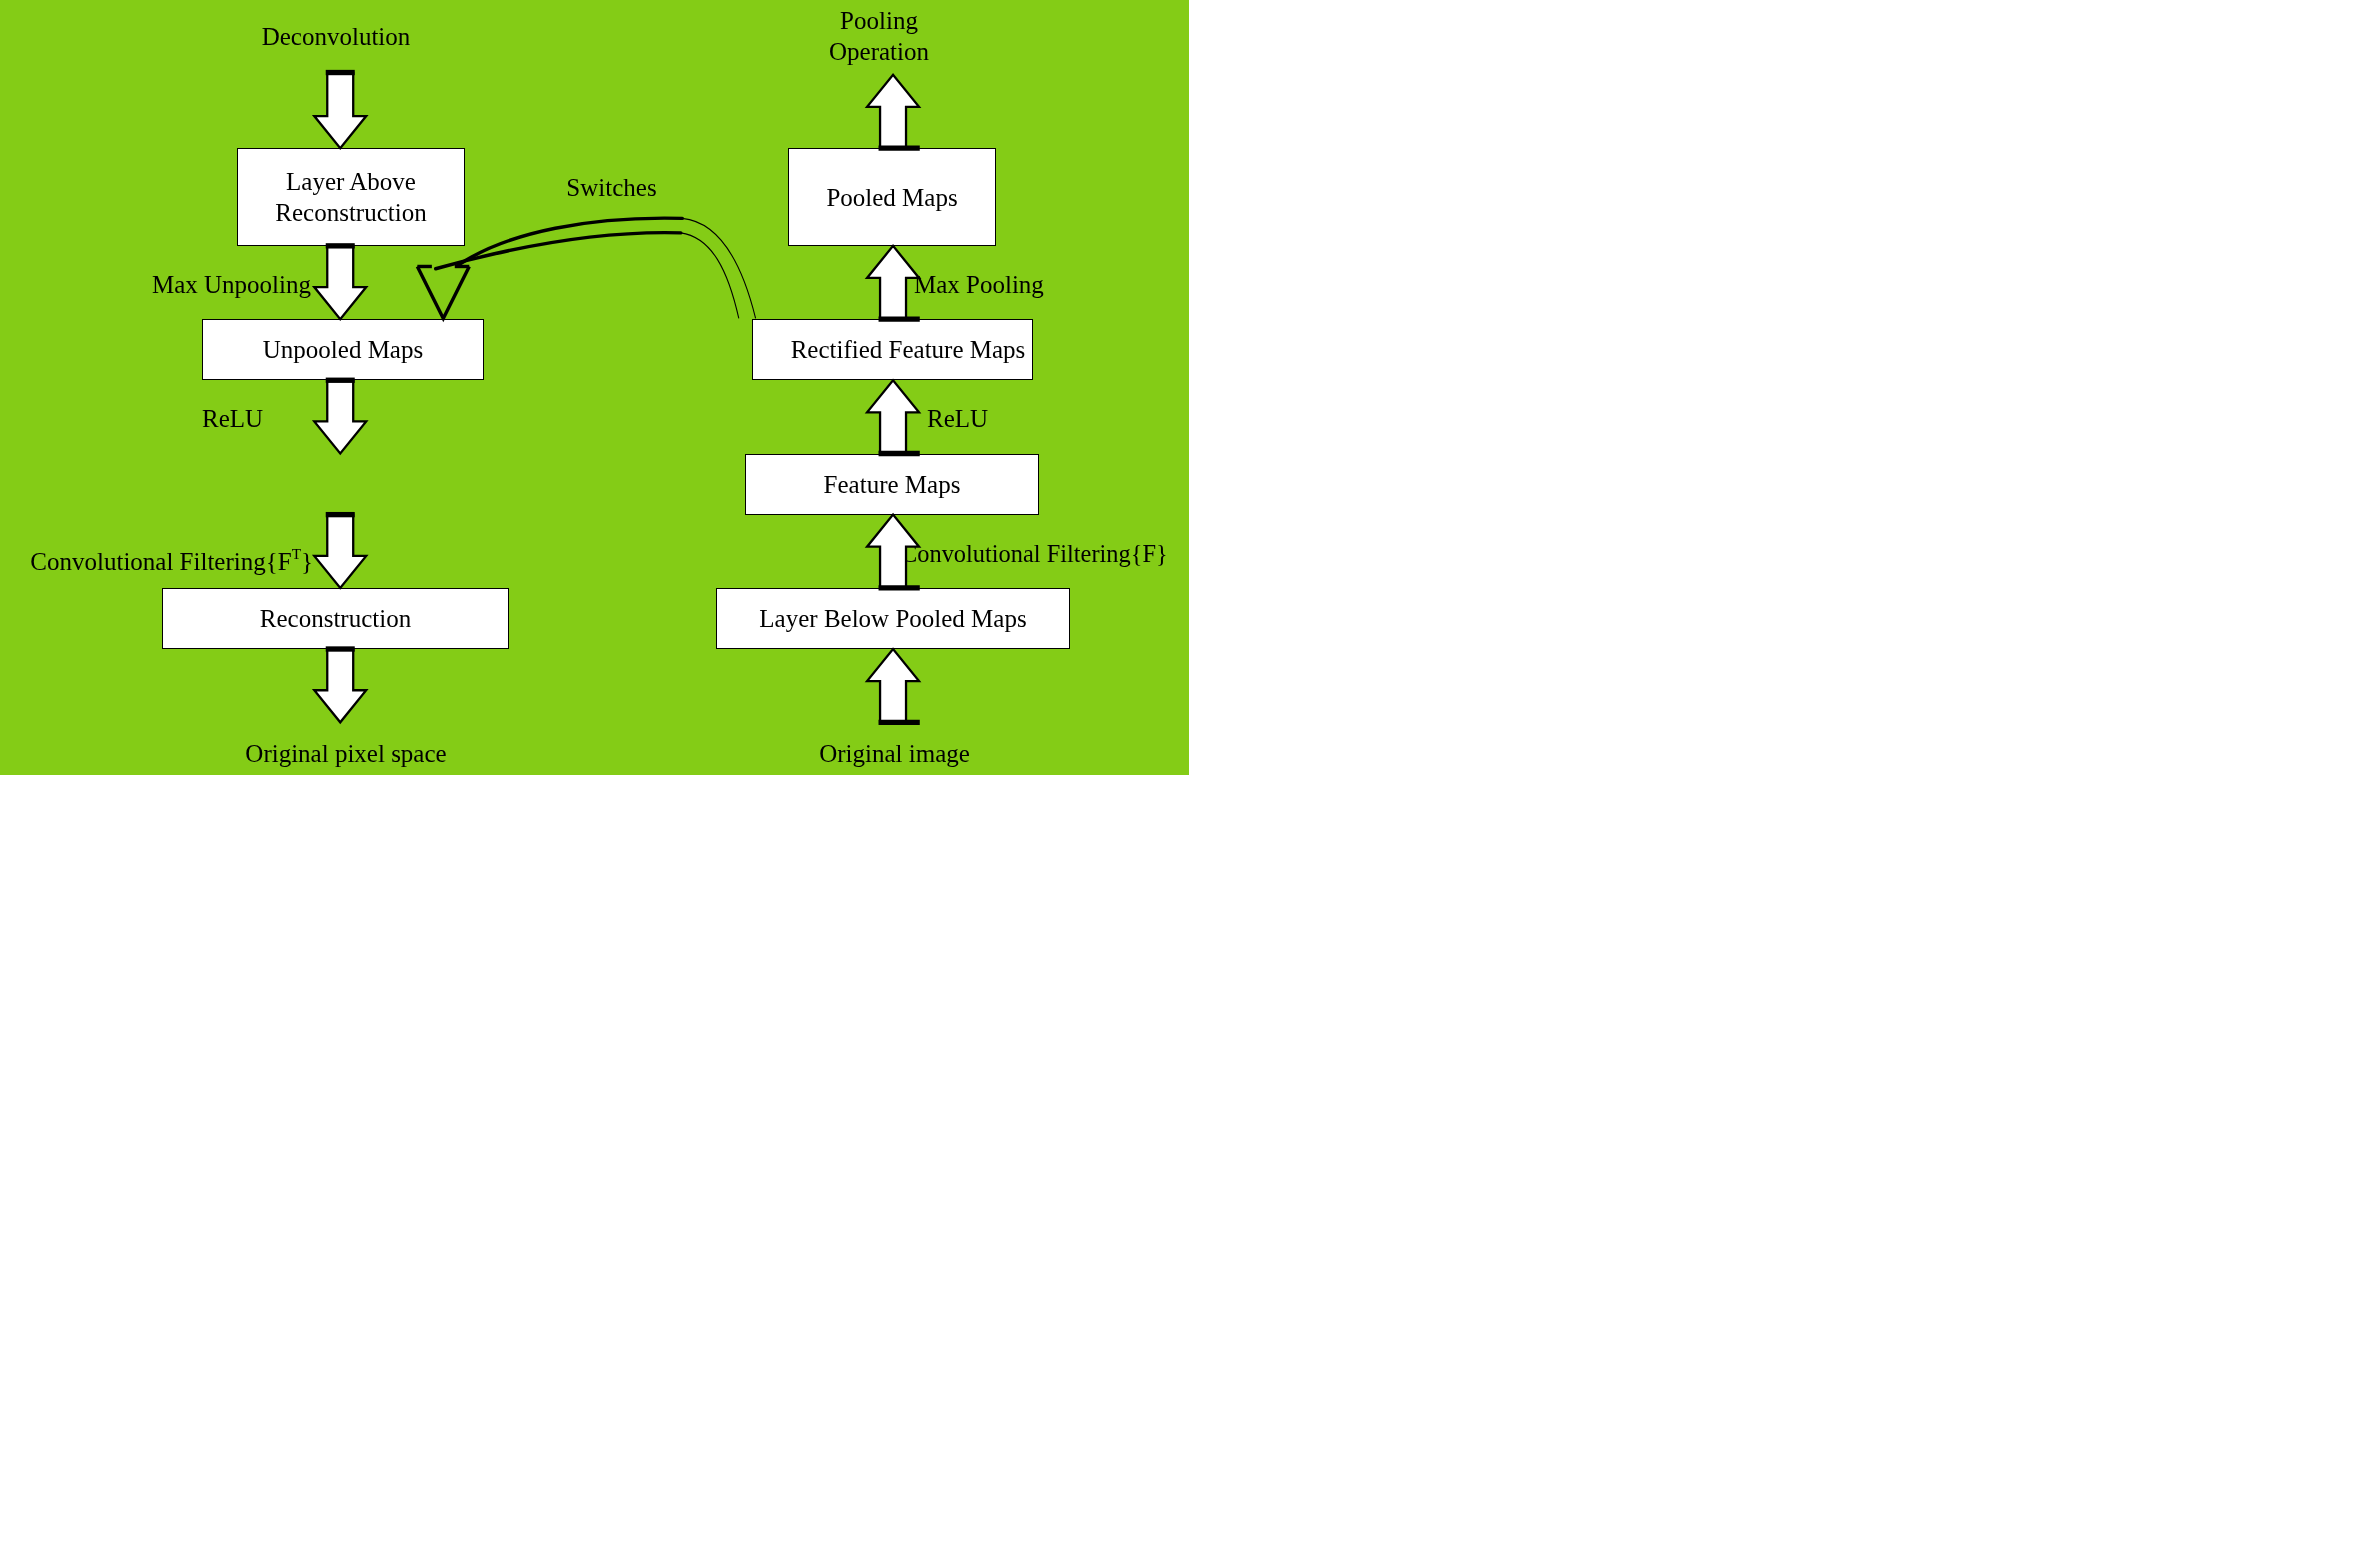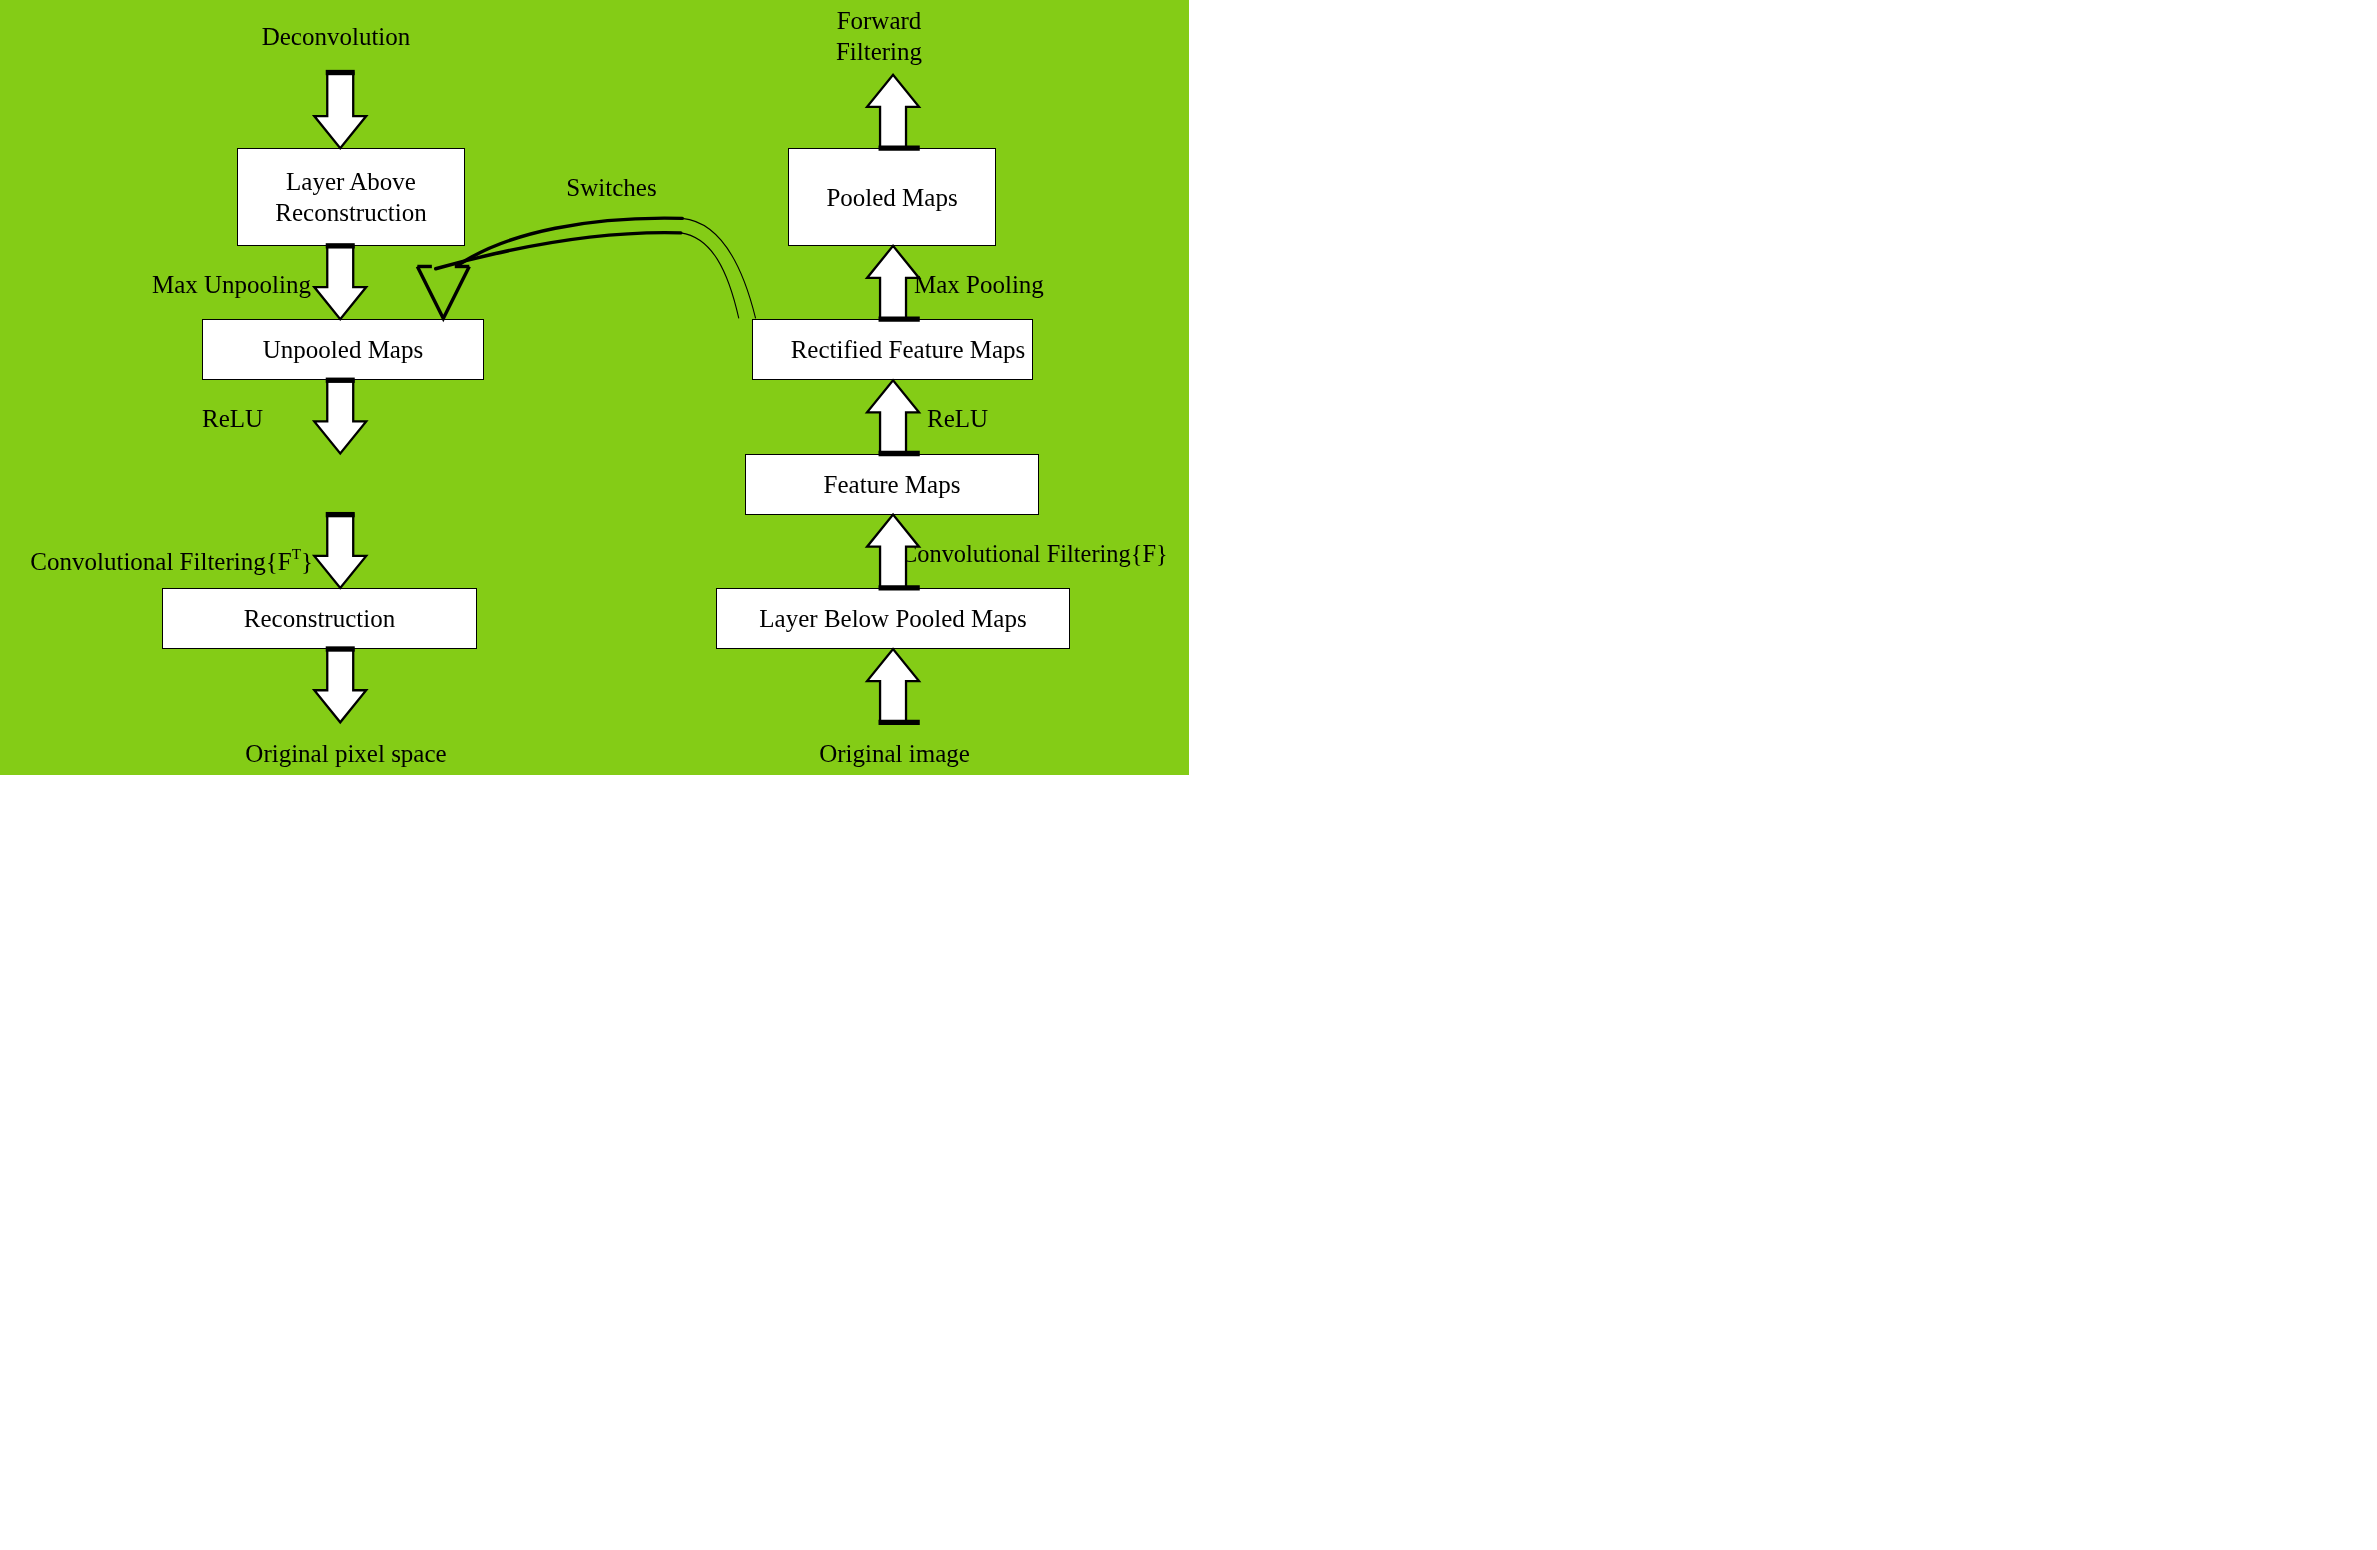--- a/index.html
+++ b/index.html
@@ -44,21 +44,21 @@
   .sw-thin  { fill: none; stroke: #000000; stroke-width: 1.4; }
   .sw-head  { fill: none; stroke: #000000; stroke-width: 4.5; stroke-linejoin: miter; }
 </style>
 </head>
 <body>
 
 <div id="stage">
 
   <div class="lbl" style="left:229px; top:21.4px; width:214px; text-align:center;">Deconvolution</div>
 
-  <div class="lbl" style="left:795px; top:4.6px; width:168px; text-align:center;">Forward Filtering</div>
+  <div class="lbl" style="left:795px; top:4.6px; width:168px; text-align:center;">Pooling Operation</div>
 
   <div class="lbl" style="left:535px; top:172px; width:153px; text-align:center;">Switches</div>
 
   <div class="lbl nowrap" style="left:115px; top:269px; width:196px; text-align:right;">Max Unpooling</div>
 
   <div class="lbl nowrap" style="left:914px; top:269px; width:229px; text-align:left;">Max Pooling</div>
 
   <div class="lbl nowrap" style="left:202px; top:403px; width:92px; text-align:left;">ReLU</div>
 
   <div class="lbl nowrap" style="left:927px; top:403px; width:92px; text-align:left;">ReLU</div>
@@ -71,21 +71,21 @@
 
   <div class="lbl nowrap" style="left:193px; top:738px; width:306px; text-align:center;">Original pixel space</div>
 
   <div class="lbl nowrap" style="left:780px; top:738px; width:229px; text-align:center;">Original image</div>
 
   <div class="box" style="left:237px; top:148px; width:228px; height:98px;text-align:center;">Layer Above Reconstruction</div>
 
   <div class="box" style="left:202px; top:319px; width:282px; height:61px;">Unpooled Maps</div>
 
 
-  <div class="box" style="left:162px; top:588px; width:315px; height:61px;">Reconstruction</div>
+  <div class="box" style="left:162px; top:588px; width:347px; height:61px;">Reconstruction</div>
 
   <div class="box" style="left:788px; top:148px; width:208px; height:98px;">Pooled Maps</div>
 
   <div class="box" style="left:752px; top:319px; width:281px; height:61px;padding-left:31px;">Rectified Feature Maps</div>
 
   <div class="box" style="left:745px; top:454px; width:294px; height:61px;">Feature Maps</div>
 
   <div class="box" style="left:716px; top:588px; width:354px; height:61px;">Layer Below Pooled Maps</div>
 
   <svg id="arrow-layer" viewBox="0 0 1556 1015" xmlns="http://www.w3.org/2000/svg">

